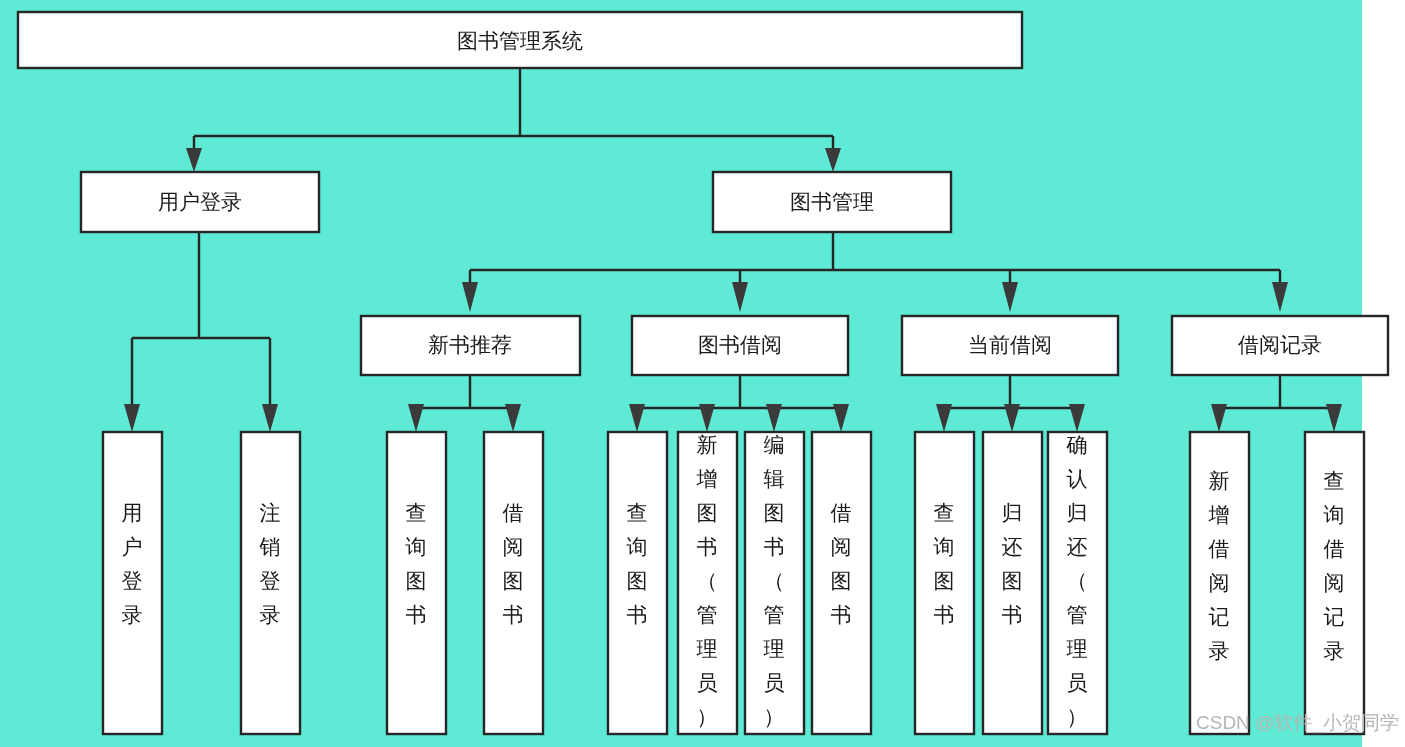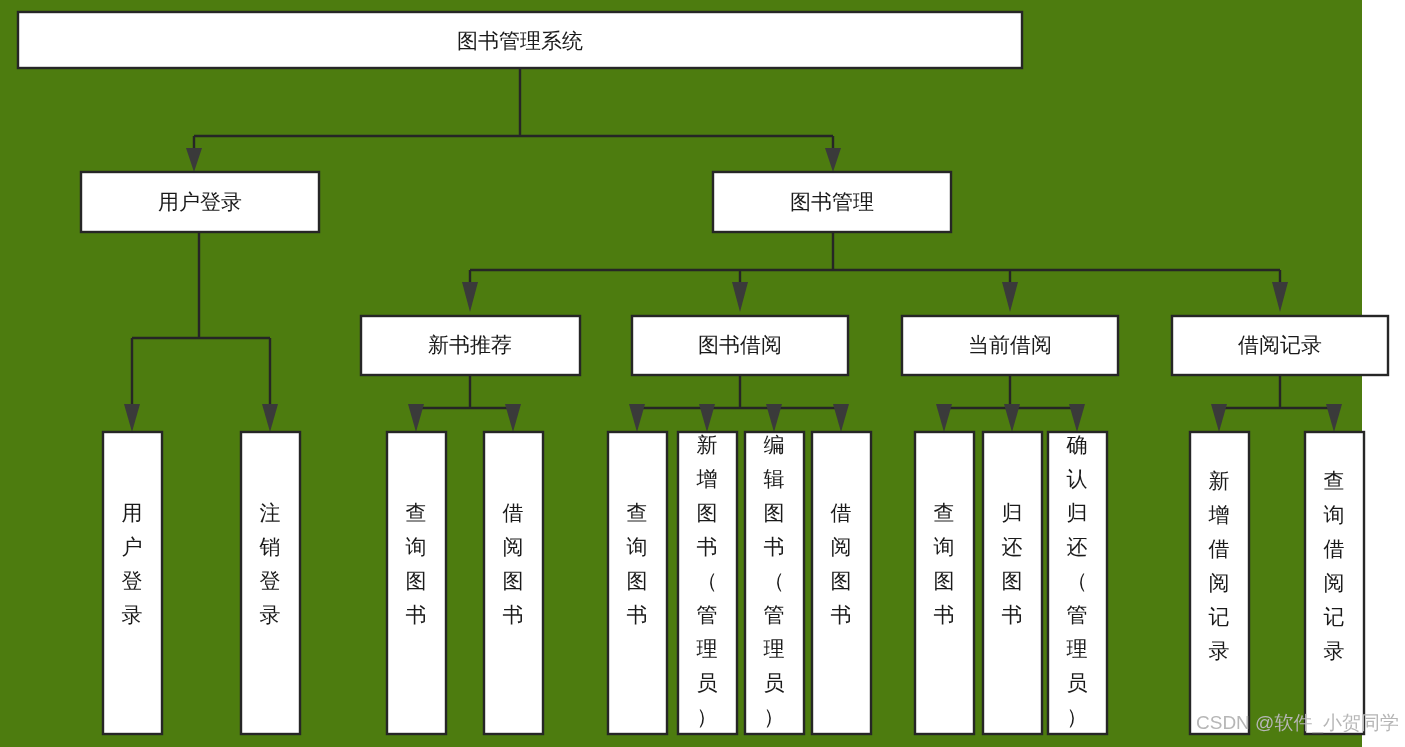--- a/index.html
+++ b/index.html
@@ -10,21 +10,21 @@
   body {
     width: 1405px;
     height: 747px;
     overflow: hidden;
     font-family: "Liberation Sans", "DejaVu Sans", sans-serif;
   }
   #diagram-root {
     position: relative;
     width: 1362px;
     height: 747px;
-    background: #4d7c0f;
+    background: #5eead4;
   }
   svg#diagram-canvas {
     position: absolute;
     left: 0;
     top: 0;
     width: 1405px;
     height: 747px;
     display: block;
   }
   .node-rect {

